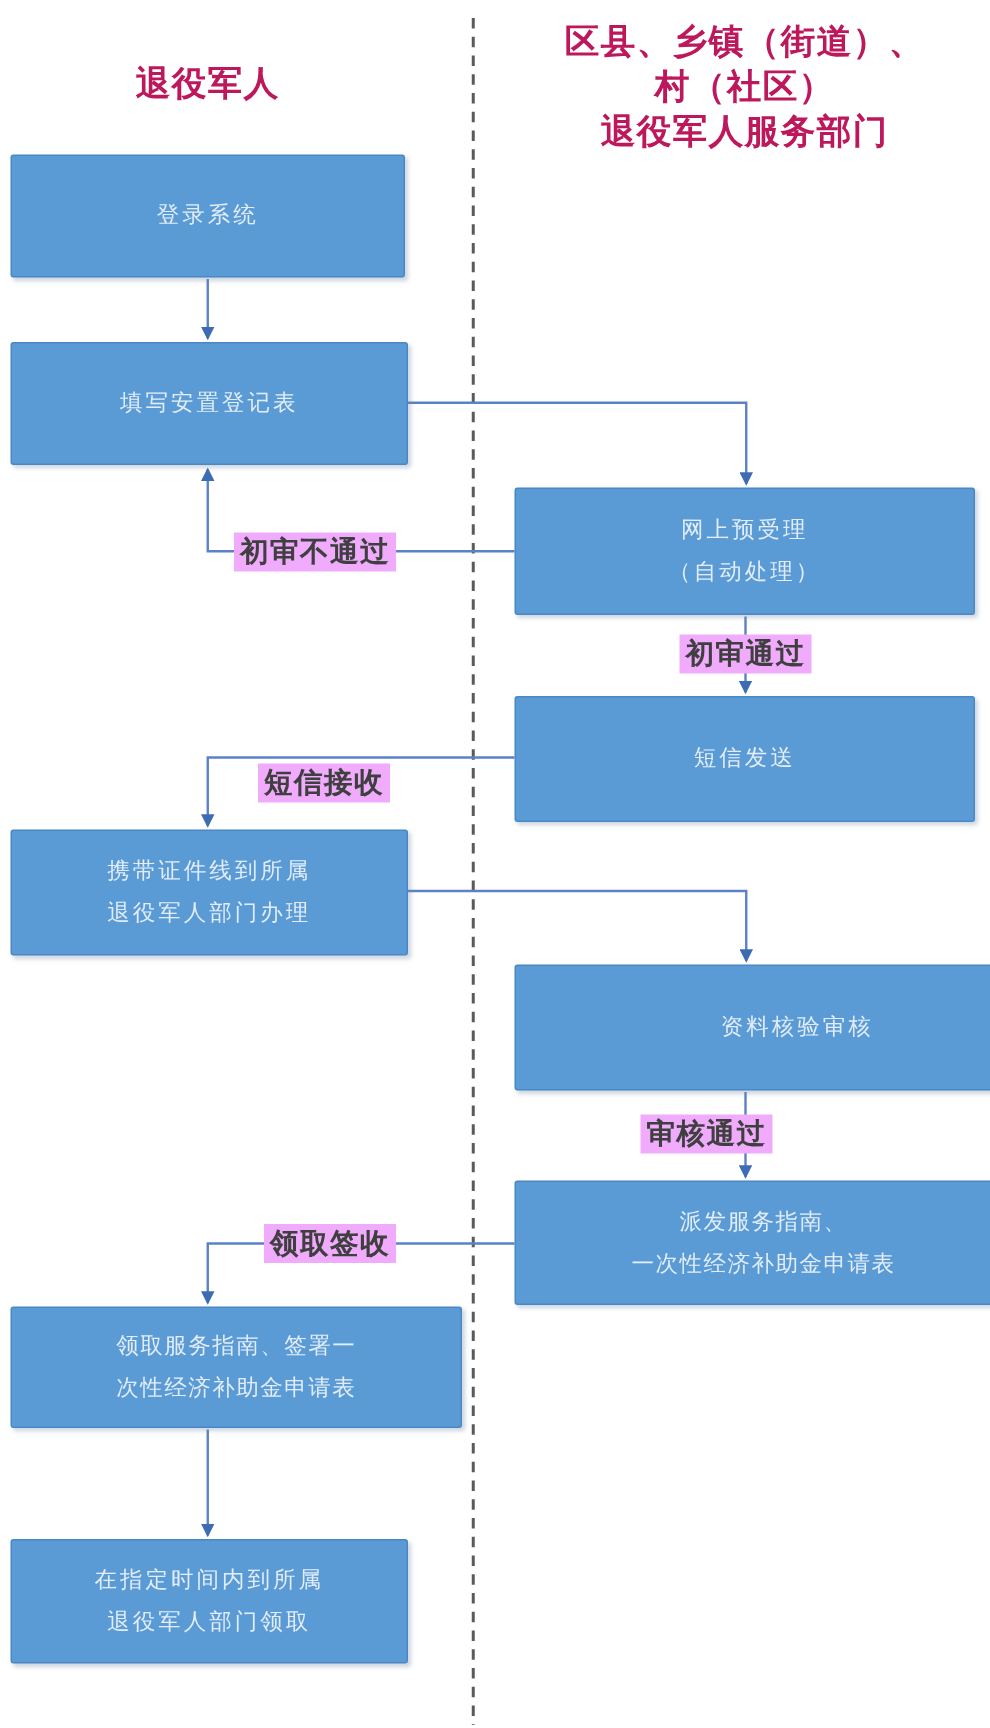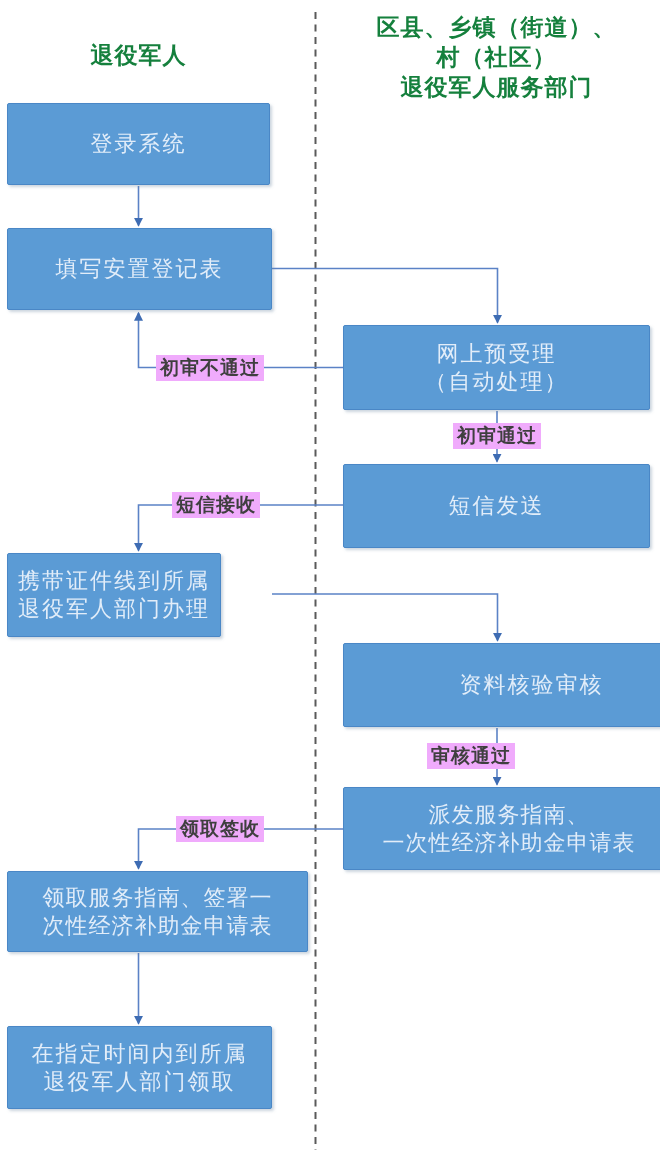--- a/index.html
+++ b/index.html
@@ -20,41 +20,41 @@
     width: 660px; height: 1152px;
     z-index: 1;
   }
 
   .lane-title {
     position: absolute;
     z-index: 2;
     text-align: center;
     font-size: 23px;
     font-weight: bold;
-    color: #15803d;
+    color: #be185d;
     line-height: 30px;
     white-space: pre-line;
     letter-spacing: 1px;
   }
   .lane-title.left  { left: 7px;   top: 40px;  width: 263px; }
   .lane-title.right { left: 343px; top: 12px;  width: 307px; }
 
   .node {
     position: absolute;
     z-index: 2;
     display: flex;
     align-items: center;
     justify-content: center;
     text-align: center;
     background: #5B9BD5;
     border: 1px solid #4a87c6;
     border-radius: 2px;
     box-shadow: 2px 2px 3px rgba(110, 135, 160, 0.35);
     color: #e2edf9;
-    font-size: 22px;
+    font-size: 15px;
     line-height: 28px;
     letter-spacing: 2px;
     white-space: pre-line;
   }
 
   .edge-label {
     position: absolute;
     z-index: 3;
     transform: translate(-50%, -50%);
     background: #f0abfc;
@@ -100,37 +100,37 @@
 
   <div class="node" style="left:7px;   top:103px;  width:263px; height:82px;">登录系统</div>
 
   <div class="node" style="left:7px;   top:228px;  width:265px; height:82px;">填写安置登记表</div>
 
   <div class="node" style="left:343px; top:325px;  width:307px; height:85px;">网上预受理
 （自动处理）</div>
 
   <div class="node" style="left:343px; top:464px;  width:307px; height:84px;">短信发送</div>
 
-  <div class="node" style="left:7px;   top:553px;  width:214px; height:84px;">携带证件线到所属
+  <div class="node" style="left:7px;   top:553px;  width:265px; height:84px;">携带证件线到所属
 退役军人部门办理</div>
 
   <div class="node" style="left:343px; top:643px;  width:337px; height:84px;padding-left:40px;">资料核验审核</div>
 
   <div class="node" style="left:343px; top:787px;  width:332px; height:83px; letter-spacing:1px;">派发服务指南、
 一次性经济补助金申请表</div>
 
   <div class="node" style="left:7px;   top:871px;  width:301px; height:81px; letter-spacing:1px;">领取服务指南、签署一
 次性经济补助金申请表</div>
 
   <div class="node" style="left:7px;   top:1026px; width:265px; height:83px;">在指定时间内到所属
 退役军人部门领取</div>
 
   <div class="edge-label" style="left:210px; top:368px;">初审不通过</div>
 
   <div class="edge-label" style="left:497px; top:436px;">初审通过</div>
 
-  <div class="edge-label" style="left:216px; top:505px;text-align:center;">短信接收</div>
+  <div class="edge-label" style="left:216px; top:522px;text-align:center;">短信接收</div>
 
   <div class="edge-label" style="left:471px; top:756px;">审核通过</div>
 
   <div class="edge-label" style="left:220px; top:829px;">领取签收</div>
 
 </div>
 
 </body></html>

